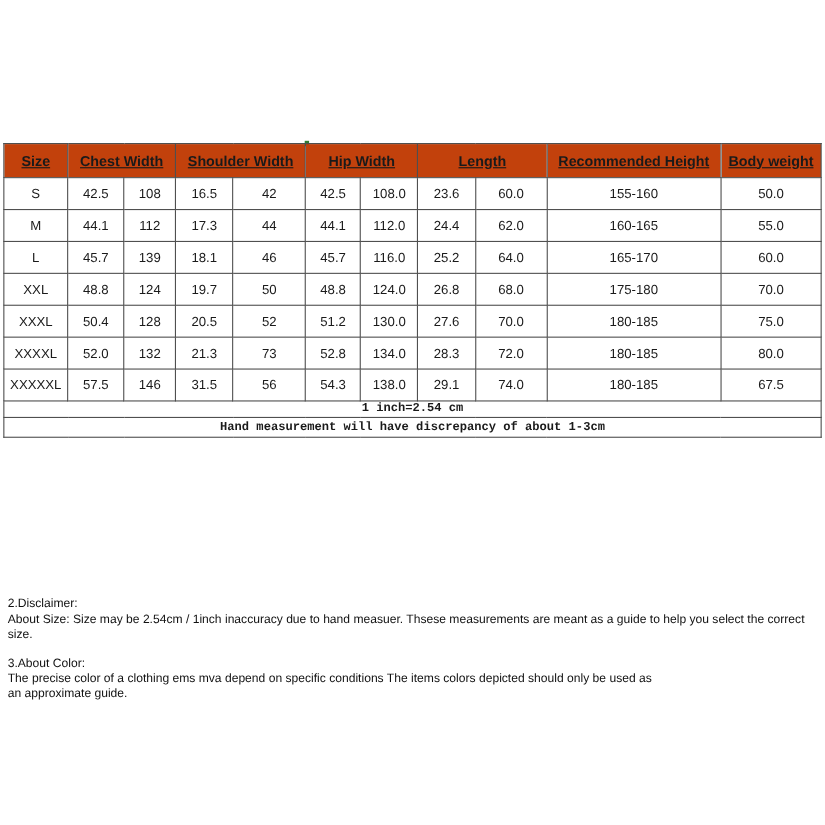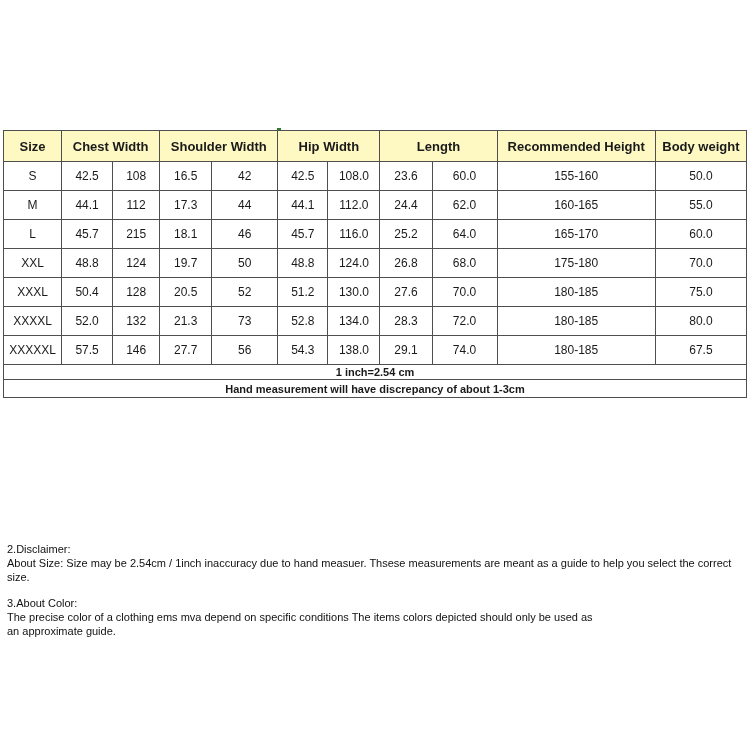--- a/index.html
+++ b/index.html
@@ -25,40 +25,41 @@
   table.size-chart td {
     border: 1px solid #4f4f4f;
     text-align: center;
     vertical-align: middle;
     padding: 0;
     color: #1a1a1a;
     overflow: hidden;
     white-space: nowrap;
   }
   th.group {
-    background: #fef9c3;
+    background: #c2410c;
     font-size: 13px;
     font-weight: bold;
     height: 31px;
+    text-decoration: underline;
   }
   th.sub {
     background: #e9e9e8;
     font-size: 12px;
     font-weight: normal;
     height: 29px;
   }
   td.data {
     background: #ffffff;
     font-size: 12px;
     font-weight: normal;
     height: 29px;
   }
   td.tnote {
     background: #ffffff;
-    font-family: Liberation Sans, sans-serif;
+    font-family: Liberation Mono, monospace;
     font-weight: bold;
     font-size: 11px;
     margin-top: 37px;
   }
   td.tnote.n1 { height: 15px; }
   td.tnote.n2 { height: 18px; }
   .green-artifact {
     position: absolute;
     left: 277px;
     top: 128px;
@@ -134,21 +135,21 @@
           <td class="data">44.1</td>
           <td class="data">112.0</td>
           <td class="data">24.4</td>
           <td class="data">62.0</td>
           <td class="data">160-165</td>
           <td class="data">55.0</td>
         </tr>
         <tr>
           <td class="data">L</td>
           <td class="data">45.7</td>
-          <td class="data">215</td>
+          <td class="data">139</td>
           <td class="data">18.1</td>
           <td class="data">46</td>
           <td class="data">45.7</td>
           <td class="data">116.0</td>
           <td class="data">25.2</td>
           <td class="data">64.0</td>
           <td class="data">165-170</td>
           <td class="data">60.0</td>
         </tr>
         <tr>
@@ -187,21 +188,21 @@
           <td class="data">134.0</td>
           <td class="data">28.3</td>
           <td class="data">72.0</td>
           <td class="data">180-185</td>
           <td class="data">80.0</td>
         </tr>
         <tr>
           <td class="data">XXXXXL</td>
           <td class="data">57.5</td>
           <td class="data">146</td>
-          <td class="data">27.7</td>
+          <td class="data">31.5</td>
           <td class="data">56</td>
           <td class="data">54.3</td>
           <td class="data">138.0</td>
           <td class="data">29.1</td>
           <td class="data">74.0</td>
           <td class="data">180-185</td>
           <td class="data">67.5</td>
         </tr>
         <tr>
           <td class="tnote n1" colspan="11">1 inch=2.54 cm</td>

